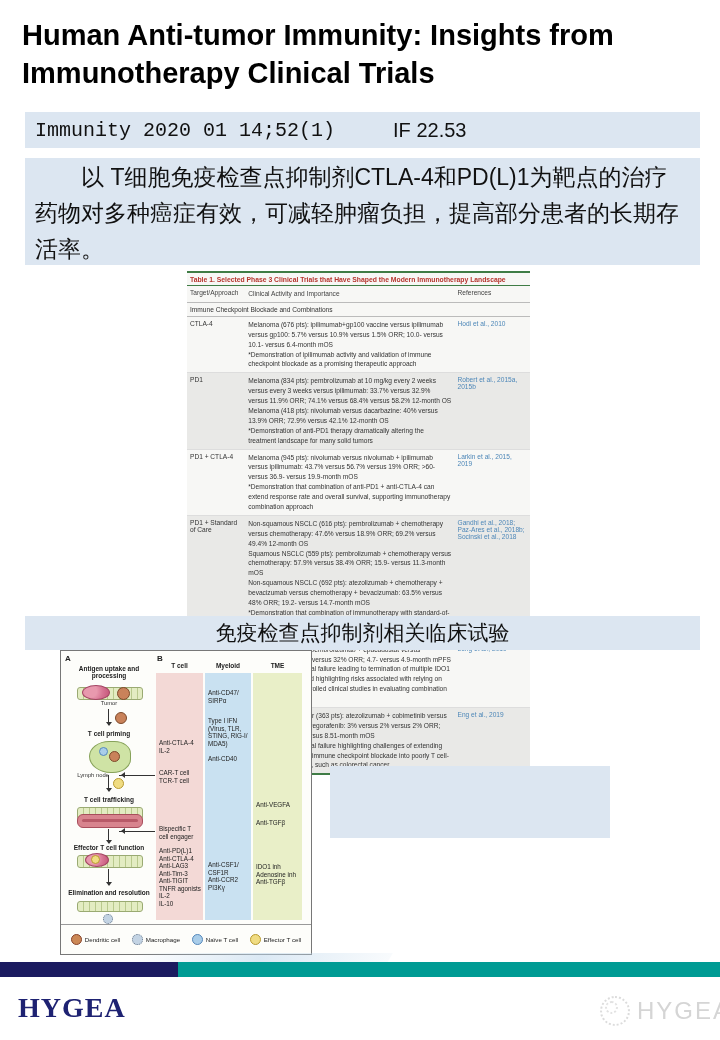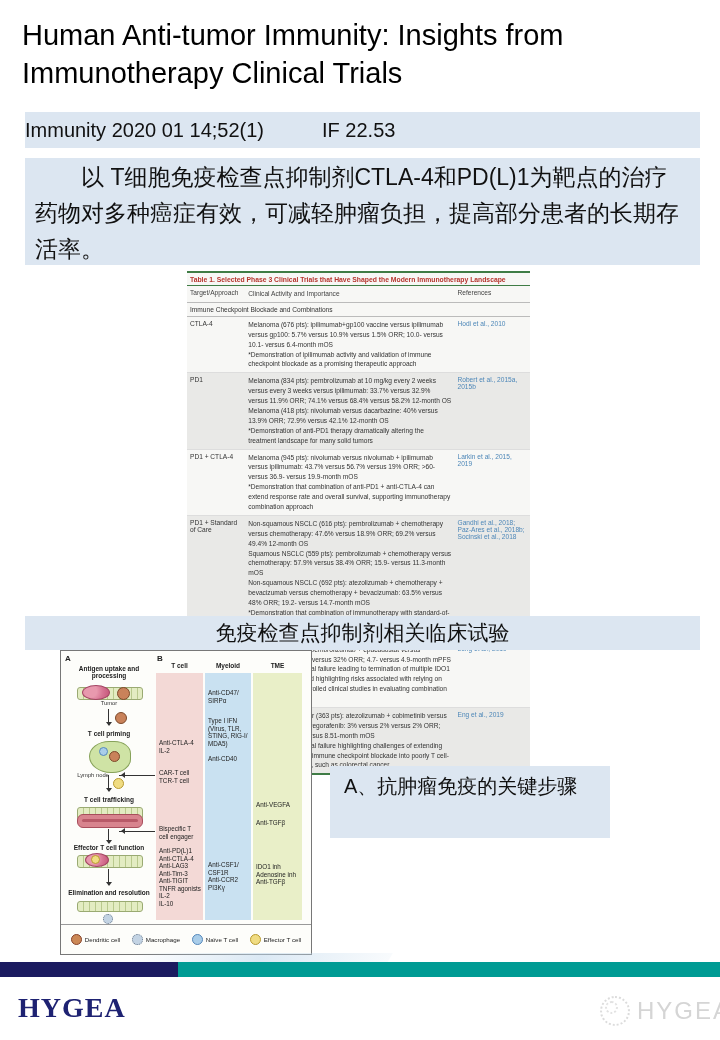--- a/index.html
+++ b/index.html
@@ -1,25 +1,25 @@
 <!DOCTYPE html>
 <html><head>
 <meta charset="utf-8">
 <style>
   html,body{margin:0;padding:0;background:#ffffff;}
   body{width:720px;height:1040px;position:relative;font-family:"Liberation Sans",sans-serif;overflow:hidden;}
   .abs{position:absolute;}
 
   
-  .slide-title{left:22px;top:16px;width:676px;font-size:29px;line-height:1.32;font-weight:normal;color:#000;}
+  .slide-title{left:22px;top:16px;width:676px;font-size:29px;line-height:1.32;font-weight:bold;color:#000;}
 
   
   .bluebox{background:#dce6f1;}
   .cite-bar{left:25px;top:112px;width:675px;height:36px;display:flex;align-items:center;font-size:20px;color:#111;}
-  .cite-bar .cite{margin-left:0;}
+  .cite-bar .cite{margin-left:10px;font-family:Liberation Mono, monospace;}
   .cite-bar .if{margin-left:58px;}
   .abstract{left:25px;top:158px;width:675px;height:107px;font-size:23px;line-height:36px;color:#111;box-sizing:border-box;padding:1px 10px 0 10px;text-indent:2em;}
   .caption-bar{left:25px;top:616px;width:675px;height:34px;display:flex;align-items:center;justify-content:center;font-size:21px;color:#111;}
   .note-box{left:330px;top:766px;width:280px;height:72px;font-size:20px;line-height:31px;color:#111;box-sizing:border-box;padding:5px 0 0 14px;}
 
   
   .ptable{left:187px;top:271px;width:343px;background:#f7f7f5;border-top:2px solid #3f7c45;border-bottom:2px solid #3f7c45;font-size:6.6px;color:#333;}
   .pt-title{font-weight:bold;color:#b5342d;padding:2.5px 3px;border-bottom:1.5px solid #3f7c45;font-size:6.8px;}
   .pt-row{display:flex;}
   .pt-head{color:#444;border-bottom:1px solid #bbb;}
@@ -231,21 +231,20 @@
       <span>Naïve T cell</span>
     </span>
     <span class="leg-item">
       <span class="leg-ic ic-eff"></span>
       <span>Effector T cell</span>
     </span>
   </div>
 </div>
 
 <div class="abs bluebox note-box">
-  <div>A、抗肿瘤免疫的关键步骤</div>
 </div>
 
 <div class="abs streak"></div>
 <div class="abs bar-navy"></div>
 <div class="abs bar-teal"></div>
 <div class="abs brand">HYGEA</div>
 <div class="abs wm">
   <span class="wm-icon"></span>
   <span class="wm-text">HYGEA</span>
 </div>

